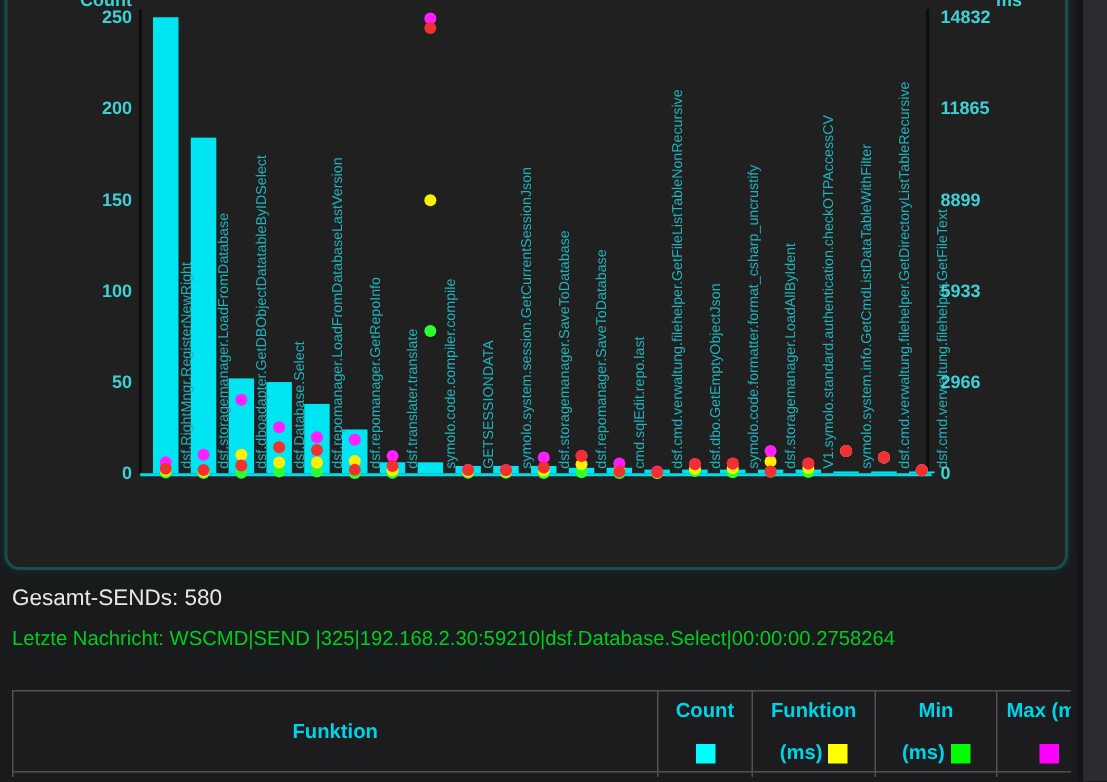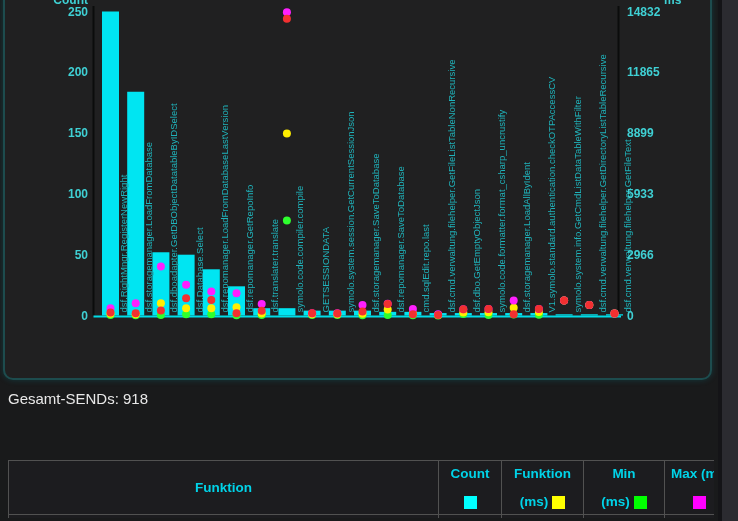--- a/index.html
+++ b/index.html
@@ -177,22 +177,23 @@
       <text x="627" y="319.5" class="tick right">0</text>
       <text x="627" y="258.7081984897519" class="tick right">2966</text>
       <text x="627" y="197.89590075512405" class="tick right">5933</text>
       <text x="627" y="137.10409924487593" class="tick right">8899</text>
       <text x="627" y="76.3122977346278" class="tick right">11865</text>
       <text x="627" y="15.5" class="tick right">14832</text>
       <text x="88" y="4" class="axis-title left">Count</text>
       <text x="664" y="4" class="axis-title right">ms</text>
     </svg>
 
-  <div class="status-total">Gesamt-SENDs: 918</div>
-
+  <div class="status-total">Gesamt-SENDs: 580</div>
+
+  <div class="status-last">Letzte Nachricht: WSCMD|SEND |325|192.168.2.30:59210|dsf.Database.Select|00:00:00.2758264</div>
 
   <div class="table-wrap">
     <table class="stats">
       <colgroup>
           <col style="width: 430px;">
           <col style="width: 63px;">
           <col style="width: 82px;">
           <col style="width: 81px;">
           <col style="width: 90px;">
         </colgroup>

